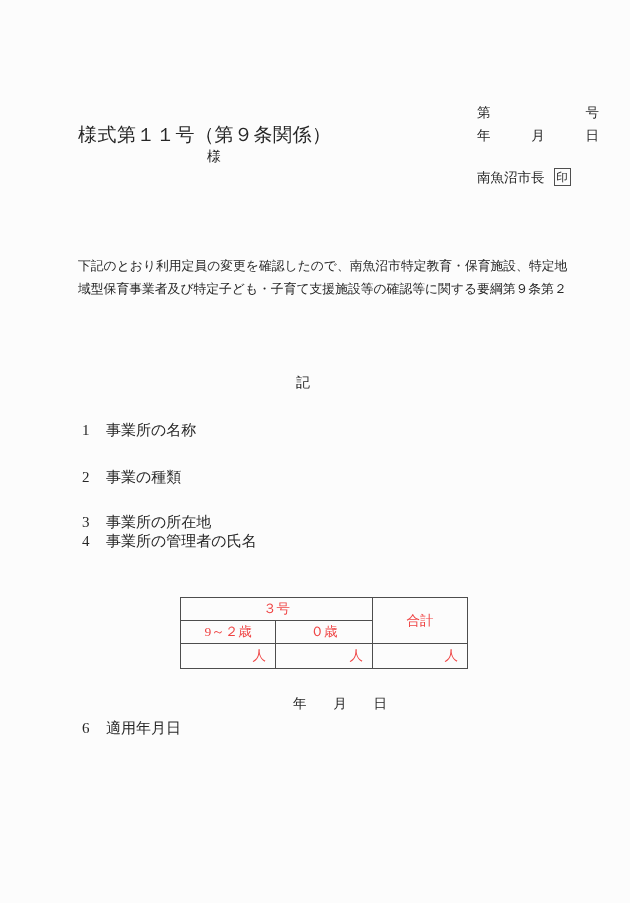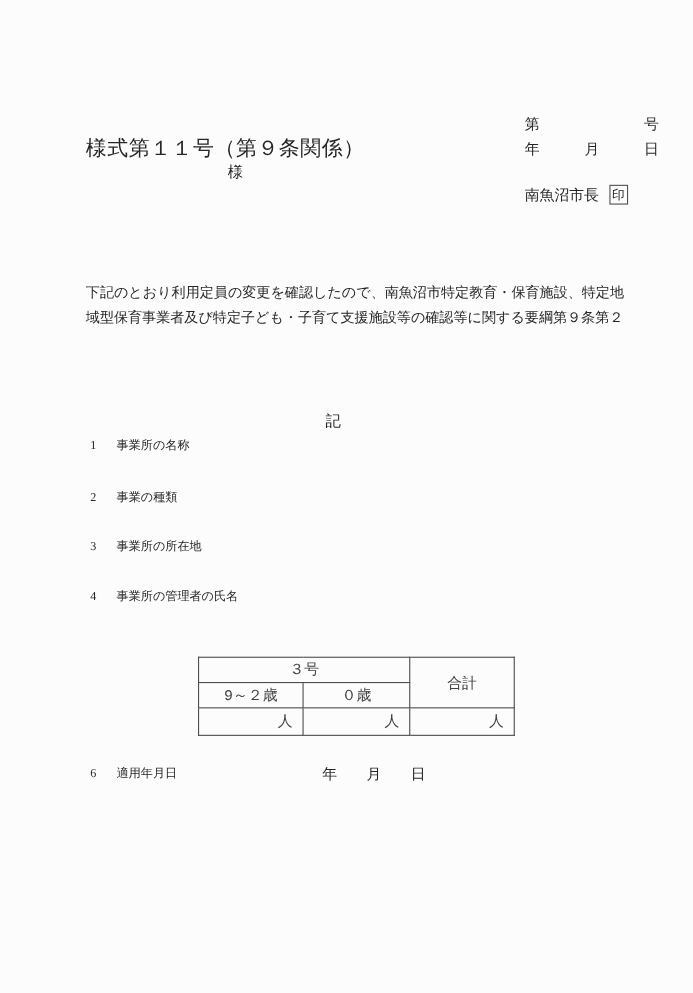--- a/index.html
+++ b/index.html
@@ -18,25 +18,25 @@
   .issuer{left:477px;top:169px;font-size:13.5px;display:flex;align-items:flex-start;}
   .seal{
     display:inline-flex;align-items:center;justify-content:center;
     width:15px;height:16px;border:1px solid #4f4f4f;
     font-size:11.5px;margin-left:9px;position:relative;top:-1px;
   }
   .doc-title{left:212px;top:218px;font-size:15px;white-space:nowrap;}
   .body-par{left:78px;top:255px;font-size:12.8px;line-height:23px;}
   .bline{white-space:nowrap;}
   .ki{left:296px;top:374px;font-size:14px;}
-  .item{left:80px;font-size:11px;white-space:nowrap;}
+  .item{left:80px;font-size:15px;white-space:nowrap;margin-top:24px;}
   .item .no{display:inline-block;width:24px;padding-left:2px;}
   .cap-table{
     left:180px;top:597px;border-collapse:collapse;table-layout:fixed;
-    font-size:13.5px;color:#404040;font-family:Liberation Mono, monospace;
+    font-size:13.5px;color:#ef4444;
   }
   .cap-table td{border:1px solid #4d4d4d;padding:0;}
   .cap-table td.c{text-align:center;vertical-align:middle;}
   .cap-table td.unit{text-align:right;padding-right:9px;vertical-align:middle;}
   .apply-date{left:293px;top:695px;width:94px;display:flex;justify-content:space-between;font-size:13.5px;}
 </style>
 </head>
 <body>
 
 <div class="page">
@@ -74,21 +74,21 @@
   </div>
 
   <div class="abs item" style="top:444px">
     <span class="no">2</span><span>事業の種類</span>
   </div>
 
   <div class="abs item" style="top:489px">
     <span class="no">3</span><span>事業所の所在地</span>
   </div>
 
-  <div class="abs item" style="top:534px">
+  <div class="abs item" style="top:508px">
     <span class="no">4</span><span>事業所の管理者の氏名</span>
   </div>
 
 
   <table class="abs cap-table">
     <colgroup>
       <col style="width:95px">
         <col style="width:97px">
         <col style="width:95px">
     </colgroup>

